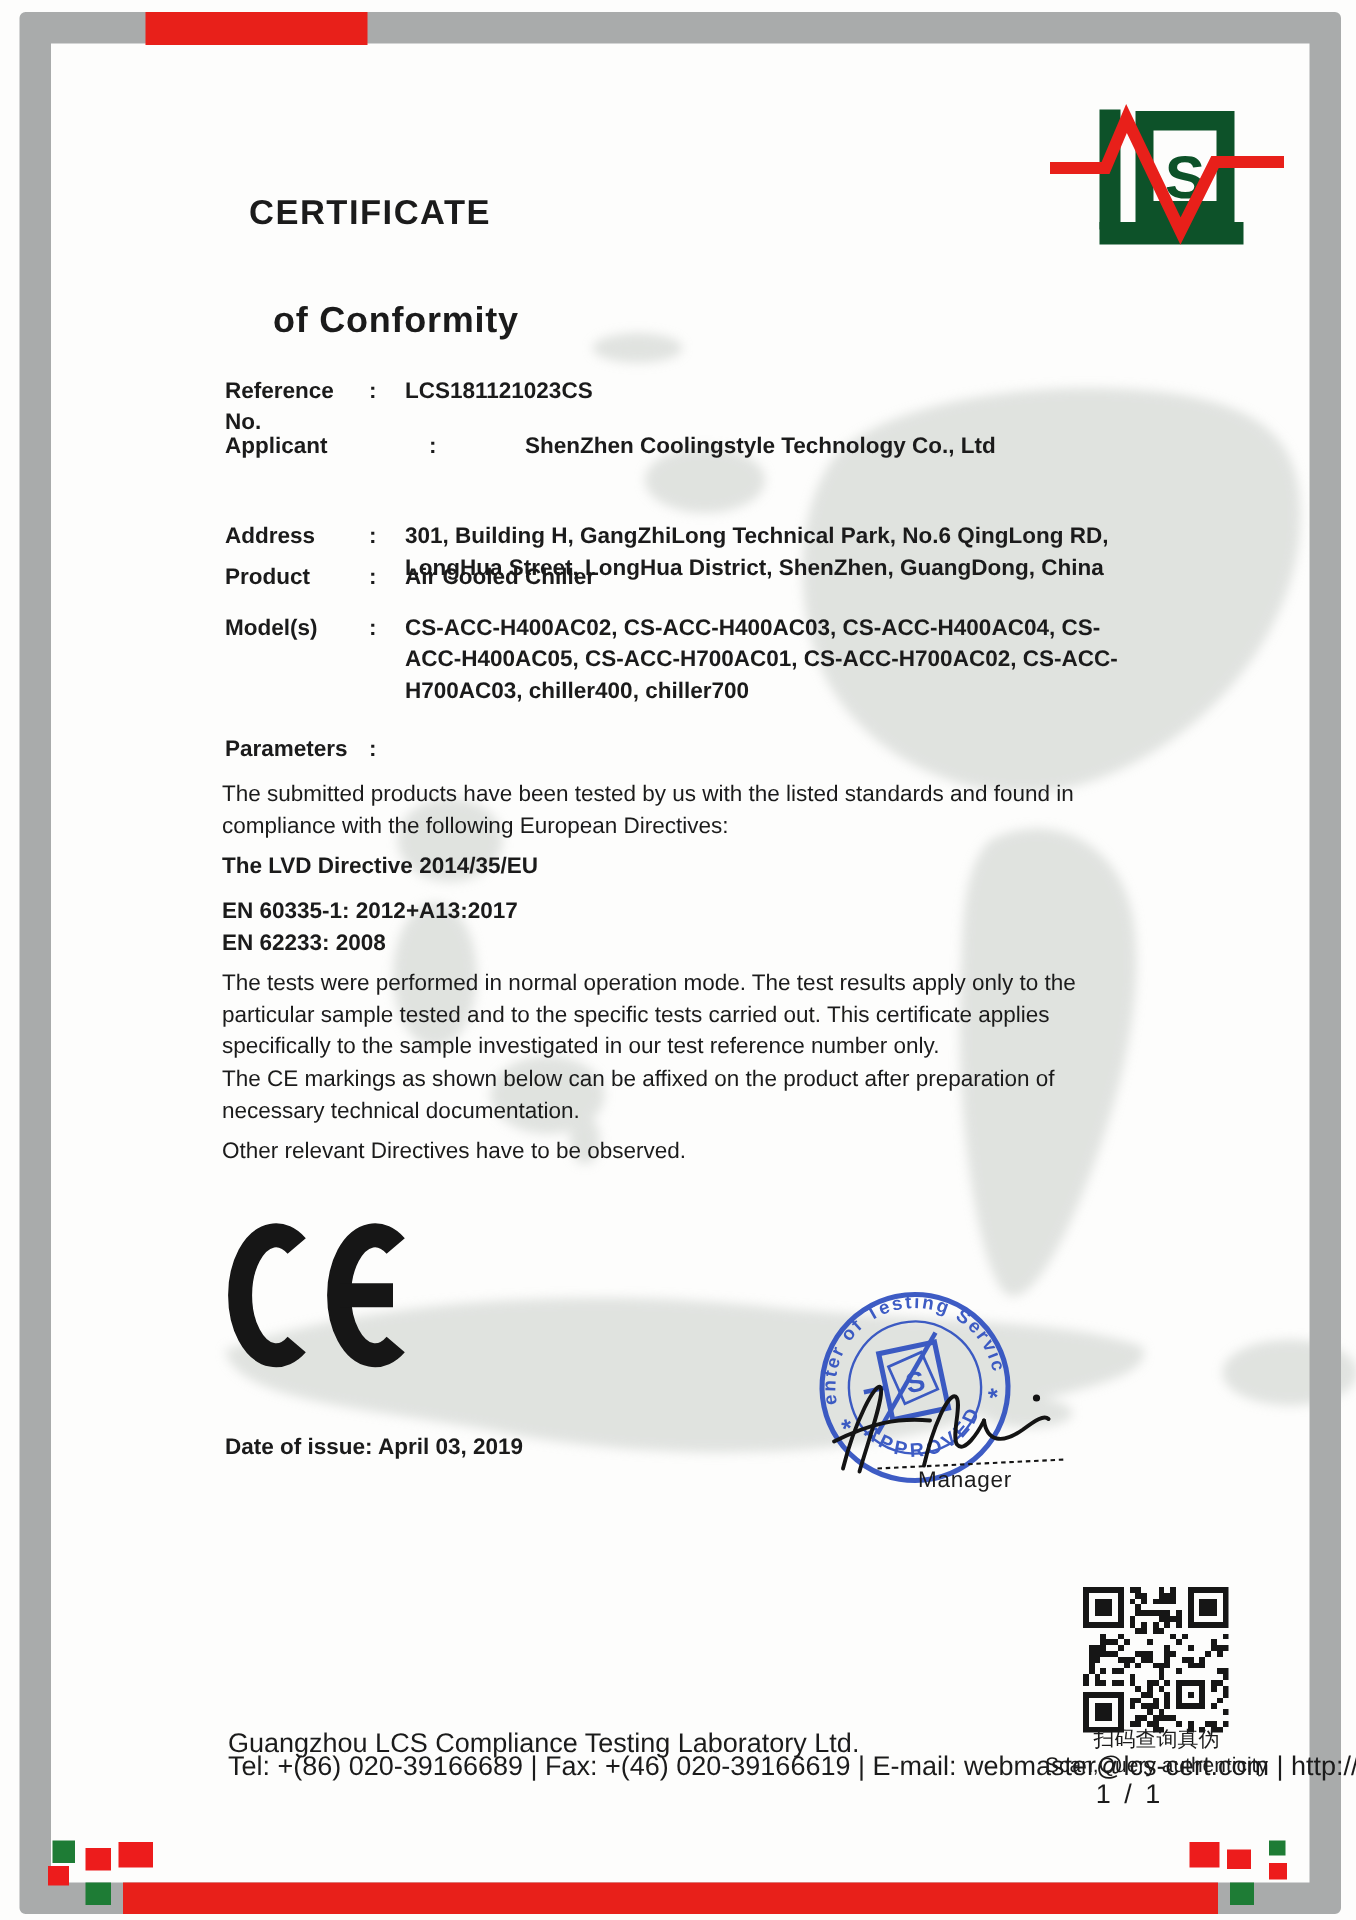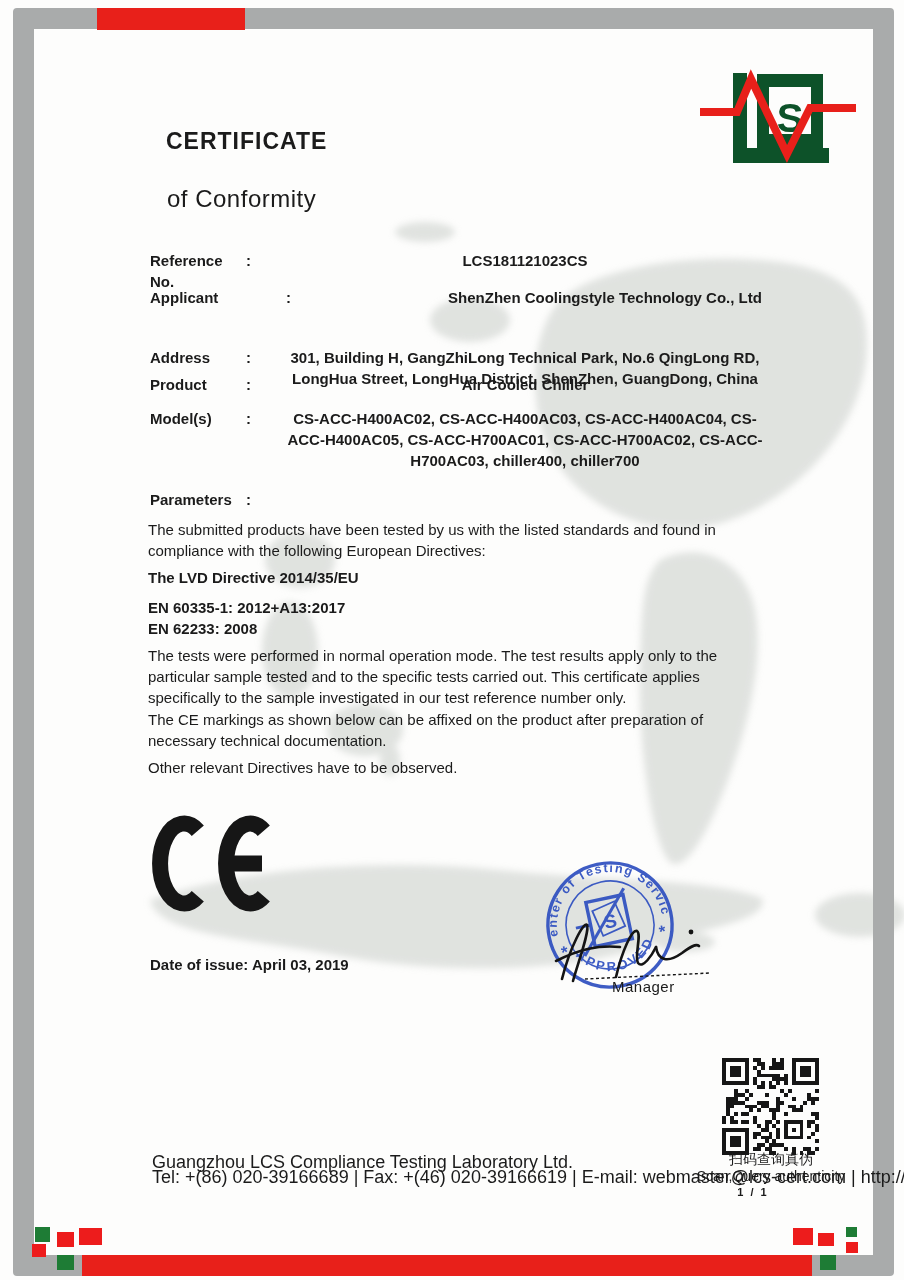--- a/index.html
+++ b/index.html
@@ -10,40 +10,40 @@
          box-sizing:border-box;border-radius:4px;z-index:1;}
   .bar{position:absolute;background:#e8201a;z-index:2;}
   .bar.top{left:97px;top:8px;width:148px;height:22px;}
   .bar.bottom{left:82px;top:1255px;width:730px;height:21px;}
   .sq{position:absolute;z-index:3;}
   .sq.red{background:#ed1c1c;}
   .sq.green{background:#1e7c35;}
   .logo{position:absolute;left:688px;top:62px;z-index:2;}
   .title{position:absolute;left:166px;top:128px;font-size:23px;font-weight:bold;letter-spacing:1px;
          margin:0;z-index:2;}
-  .subtitle{position:absolute;left:166px;top:184px;font-size:24px;font-weight:normal;letter-spacing:.5px;
-         margin:1px;z-index:2;}
+  .subtitle{position:absolute;left:166px;top:184px;font-size:24px;font-weight:bold;letter-spacing:.5px;
+         margin:16px;z-index:2;}
   .fields{position:absolute;left:150px;top:250px;width:632px;z-index:2;}
   .frow{position:absolute;left:0;display:grid;grid-template-columns:96px 24px 510px;
         font-size:15px;font-weight:bold;line-height:21px;}
-  .frow .val{white-space:pre-line;text-align:center;}
+  .frow .val{white-space:pre-line;}
   .para{position:absolute;left:148px;width:592px;font-size:15px;line-height:21px;
         white-space:pre-line;z-index:2;}
   .para.bold{font-weight:bold;}
   .ce{position:absolute;left:150px;top:812px;z-index:2;}
   .dateline{position:absolute;left:150px;top:956px;font-size:15px;font-weight:bold;z-index:2;}
   .stamp{position:absolute;left:543px;top:858px;z-index:4;transform:rotate(-12deg);opacity:.92;}
   .sig{position:absolute;left:540px;top:905px;z-index:5;}
   .manager{position:absolute;left:612px;top:978px;font-size:15px;letter-spacing:.5px;z-index:5;}
   .qr{position:absolute;left:722px;top:1058px;z-index:2;}
   .qrcap{position:absolute;left:688px;width:166px;text-align:center;font-size:14px;font-weight:normal;z-index:2;}
   .qrcap.cn{top:1151px;}
   .qrcap.en{top:1168px;}
   .pageno{position:absolute;left:688px;top:1186px;width:130px;text-align:center;
-          font-size:11px;font-weight:bold;letter-spacing:2px;z-index:2;}
+          font-size:18px;font-weight:normal;letter-spacing:2px;z-index:2;}
   .footer{position:absolute;left:152px;top:1155px;font-size:18px;line-height:15.3px;
           white-space:nowrap;z-index:2;}
 </style>
 </head>
 <body>
 
 <div class="sheet">
 
   <svg class="wm" width="904" height="1280" viewBox="0 0 904 1280">
     <defs>

